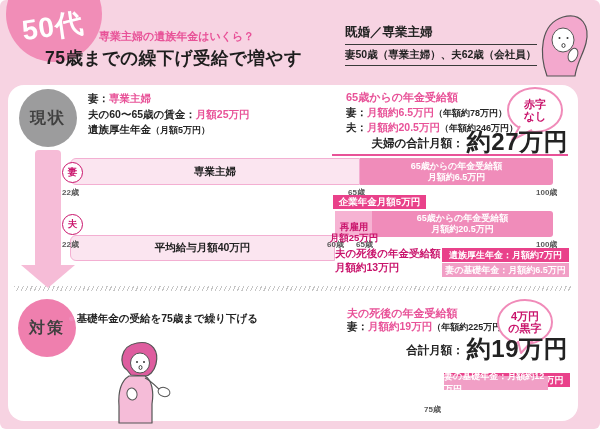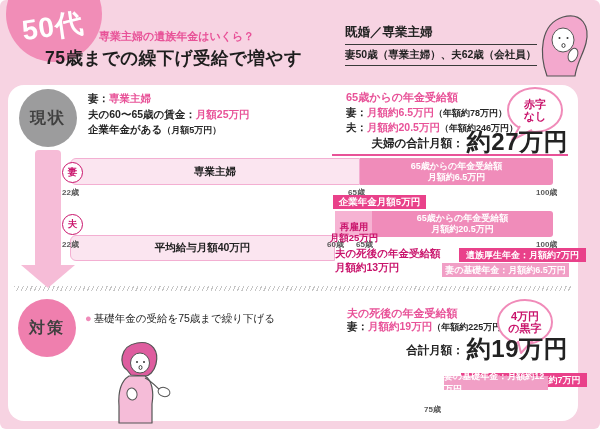--- a/index.html
+++ b/index.html
@@ -43,25 +43,25 @@
   
   .who{width:19px;height:19px;border-radius:50%;background:#fff;border:1.5px solid var(--magenta);color:var(--magenta);font-size:9.5px;font-weight:bold;display:flex;align-items:center;justify-content:center;z-index:3;}
   .seg{display:flex;align-items:center;justify-content:center;box-sizing:border-box;}
   .seg-light{background:var(--bar-light);border:1px solid var(--bar-light-border);border-radius:6px 0 0 6px;font-size:10.5px;font-weight:bold;color:#222;}
   .seg-dark{background:var(--bar-dark);color:#fff;font-size:9px;font-weight:bold;flex-direction:column;line-height:11px;text-align:center;border-radius:0 3px 3px 0;}
   .seg-mid{background:var(--bar-mid);}
   .mid-label{position:absolute;left:-13px;top:2px;width:64px;text-align:center;color:var(--magenta);font-size:9.5px;font-weight:bold;line-height:11px;z-index:4;margin-top:8px;}
   .age{font-size:8px;color:#5a5a5a;font-weight:bold;}
   .corp-box{left:333px;top:195px;width:93px;height:14px;background:var(--box-deep);color:#fff;font-size:9.5px;font-weight:bold;display:flex;align-items:center;justify-content:center;}
   .pill{height:14px;color:#fff;font-size:9px;font-weight:bold;display:flex;align-items:center;justify-content:center;}
-  .pill-deep{background:var(--box-deep);margin-left:17px;}
+  .pill-deep{background:var(--box-deep);}
   .pill-soft{background:var(--box-soft);}
   .death{font-size:10.5px;font-weight:bold;color:var(--magenta);line-height:13.5px;}
   .hatch{left:14px;top:286px;width:557px;height:5px;background:repeating-linear-gradient(115deg,#c6c6c6 0 1px,transparent 1px 4px);}
-  .bullet{left:85px;top:312px;font-size:10.5px;font-weight:normal;color:#222;}
+  .bullet{left:68px;top:312px;font-size:10.5px;font-weight:bold;color:#222;}
   .bullet .dot{color:var(--bar-dark);font-size:11px;margin-right:2px;}
   .tk-title{left:347px;top:306px;color:var(--accent);font-size:11px;font-weight:bold;}
   .tk-line{left:347px;top:320px;font-size:10.5px;font-weight:bold;color:#262626;}
 </style>
 </head>
 <body>
 
 <div class="page">
 
   <div class="card"></div>
@@ -91,21 +91,21 @@
   </div>
   <div class="abs arrow-shaft"></div>
   <div class="abs arrow-head"></div>
   <div class="abs stage-circle taisaku-c">
     <span>対策</span>
   </div>
 
   <div class="abs cond">
     <div><span>妻：</span><span class="hl">専業主婦</span><span class="sm"></span></div>
     <div><span>夫の60〜65歳の賃金：</span><span class="hl">月額25万円</span><span class="sm"></span></div>
-    <div><span>企業年金がある</span><span class="hl"></span><span class="sm">（月額5万円）</span></div>
+    <div><span>遺族厚生年金</span><span class="hl"></span><span class="sm">（月額5万円）</span></div>
   </div>
 
   <div class="abs p65">
     <div class="ttl">65歳からの年金受給額</div>
     <div><span>妻：</span><span class="hl">月額約6.5万円</span><span class="sm">（年額約78万円）</span></div>
     <div><span>夫：</span><span class="hl">月額約20.5万円</span><span class="sm">（年額約246万円）</span></div>
   </div>
 
   <div class="abs bubble" style="left:506px;top:87px;">
     <svg width="58" height="56" viewBox="0 0 58 56">

